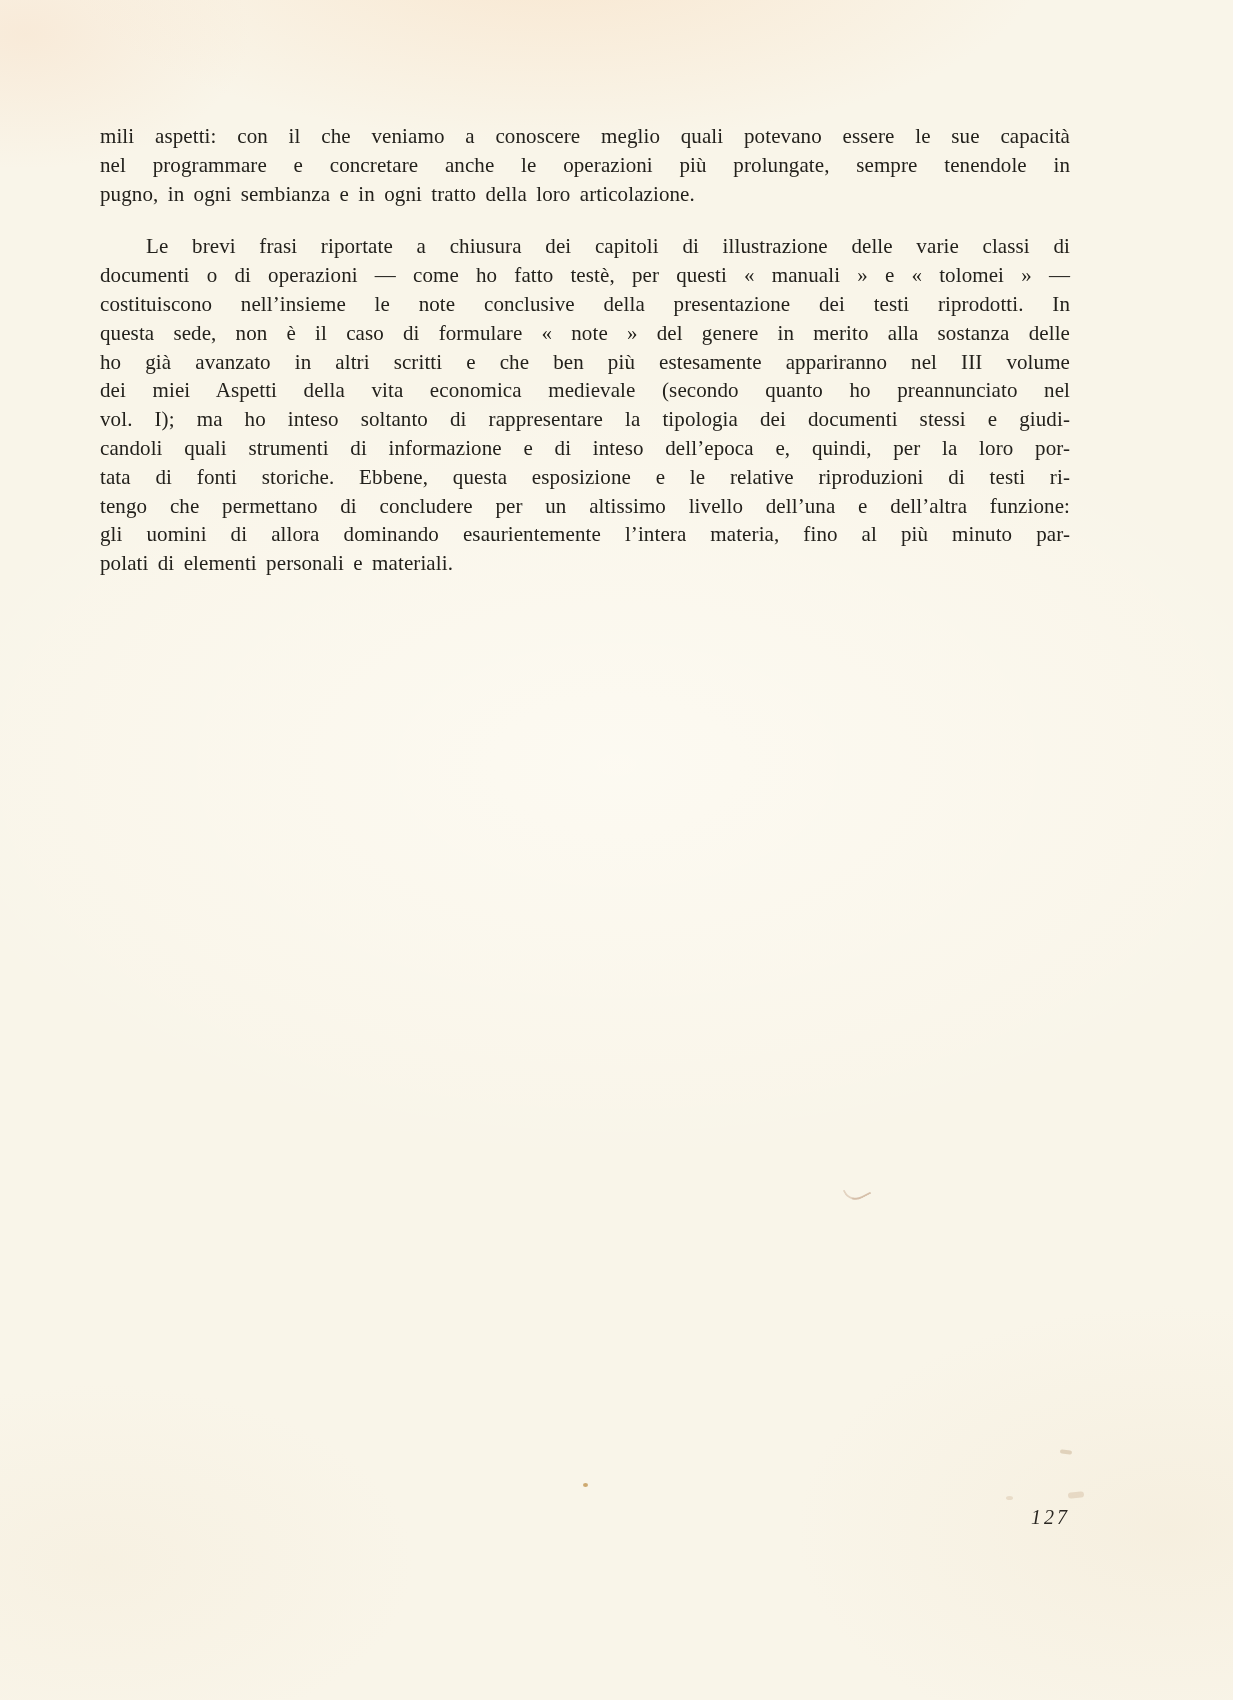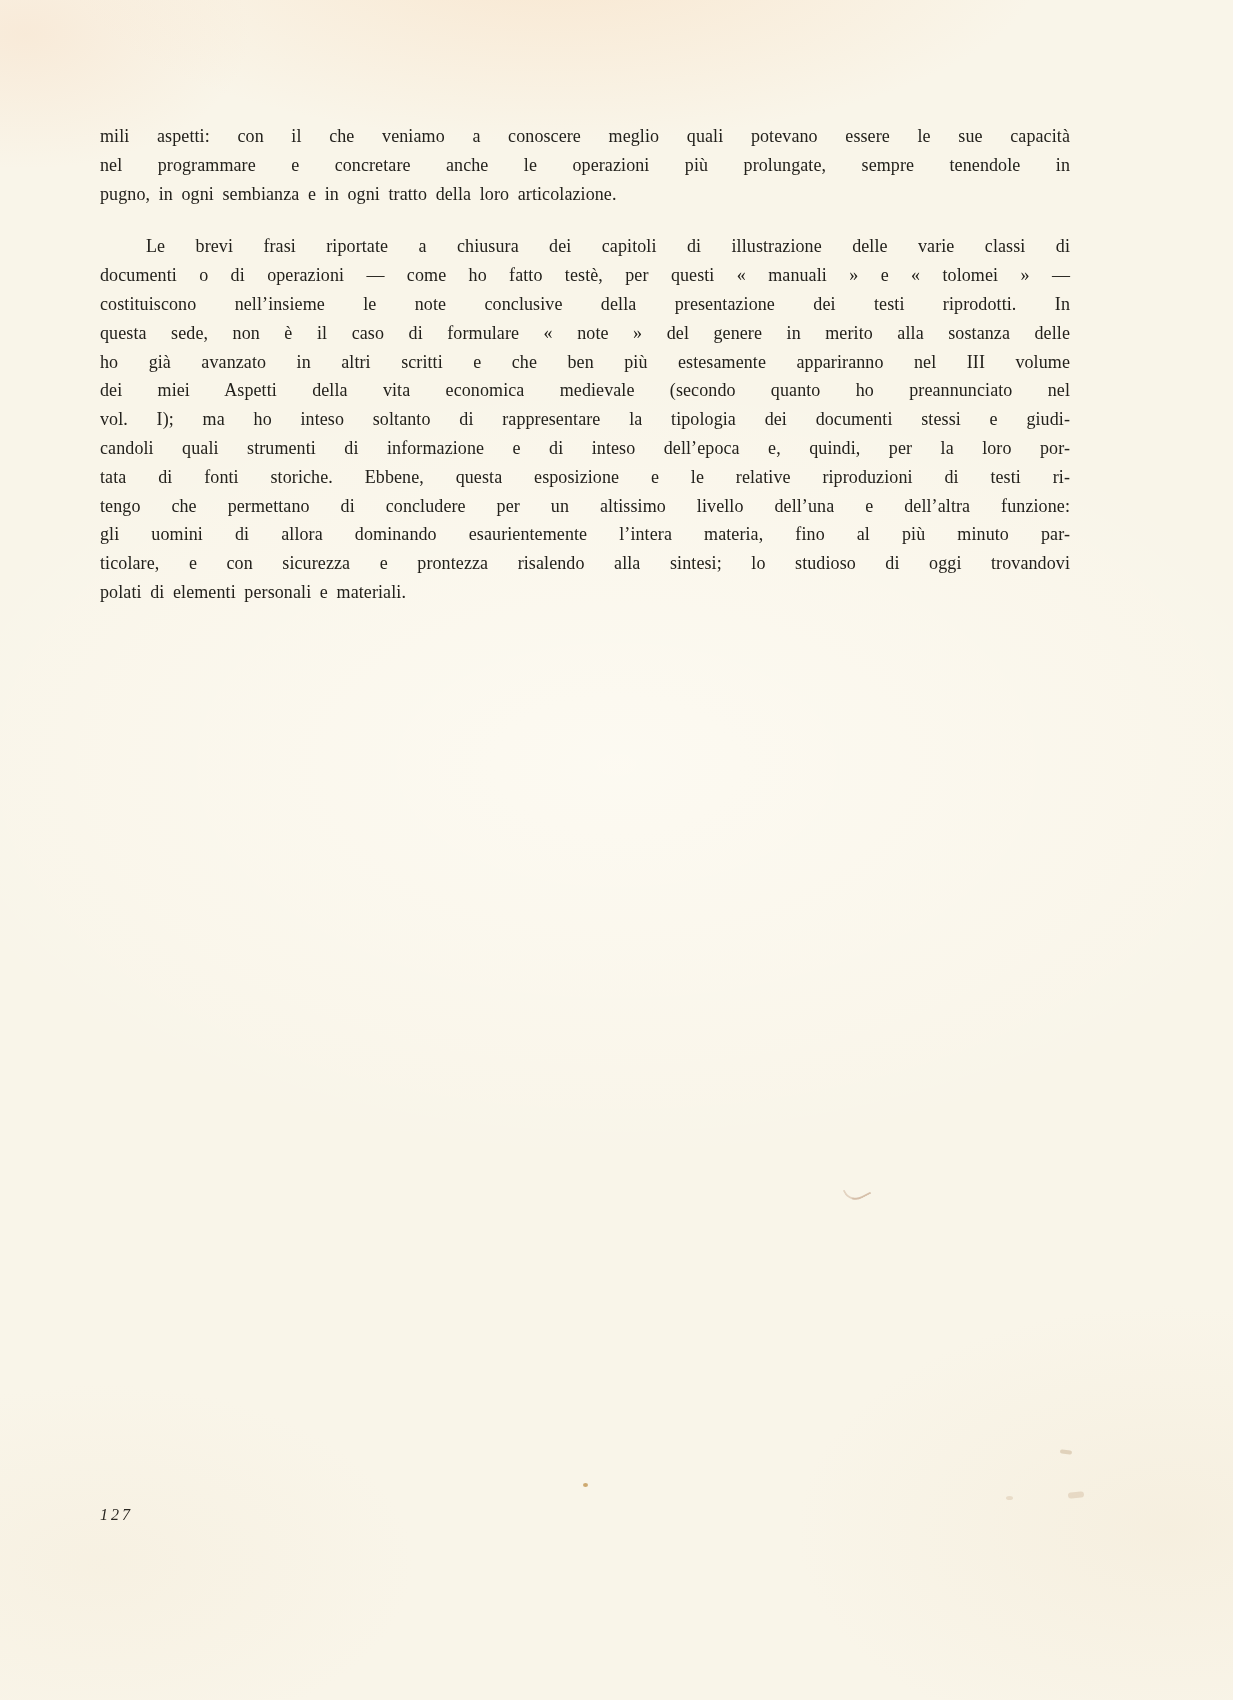--- a/index.html
+++ b/index.html
@@ -23,38 +23,38 @@
     font-family: "Liberation Serif", "DejaVu Serif", serif;
     color: #23211c;
   }
   .text-block {
     position: absolute;
     left: 100px;
     top: 122px;
     width: 970px;
   }
   .line {
-    font-size: 18px;
+    font-size: 21px;
     line-height: 28.8px;
     height: 28.8px;
     white-space: normal;
     text-align: justify;
     text-align-last: justify;
     letter-spacing: 0.1px;
   }
   .line.indent { padding-left: 46px; margin-top: 24px; }
   .line.last   { text-align-last: left; word-spacing: 4px; }
   .it          { }
   .page-number {
     position: absolute;
     left: 100px;
     top: 1506px;
     width: 970px;
-    text-align: left;
-    font-size: 16px;
+    text-align: right;
+    font-size: 20px;
     font-style: italic;
     letter-spacing: 3px;
     color: #2a2722;
   }
   
   .smudge-squiggle {
     position: absolute;
     left: 845px;
     top: 1184px;
     width: 22px;
@@ -118,21 +118,20 @@
       <div class="line"><span>documenti o di operazioni — come ho fatto testè, per questi « manuali » e « tolomei » —</span></div>
       <div class="line"><span>costituiscono nell’insieme le </span><span class="it">note conclusive</span><span> della presentazione dei testi riprodotti. In</span></div>
       <div class="line"><span>questa sede, non è il caso di formulare « note » del genere in merito alla sostanza delle</span></div>
       <div class="line"><span>ho già avanzato in altri scritti e che ben più estesamente appariranno nel III volume</span></div>
       <div class="line"><span>dei miei </span><span class="it">Aspetti della vita economica medievale</span><span> (secondo quanto ho preannunciato nel</span></div>
       <div class="line"><span>vol. I); ma ho inteso soltanto di rappresentare la tipologia dei documenti stessi e giudi-</span></div>
       <div class="line"><span>candoli quali strumenti di informazione e di inteso dell’epoca e, quindi, per la loro por-</span></div>
       <div class="line"><span>tata di fonti storiche. Ebbene, questa esposizione e le relative riproduzioni di testi ri-</span></div>
       <div class="line"><span>tengo che permettano di concludere per un altissimo livello dell’una e dell’altra funzione:</span></div>
       <div class="line"><span>gli uomini di allora dominando esaurientemente l’intera materia, fino al più minuto par-</span></div>
-      <div class="line"><span>ticolare, e con sicurezza e prontezza risalendo alla sintesi; lo studioso di oggi trovandovi</span></div>
       <div class="line last"><span>polati di elementi personali e materiali.</span></div>
     </div>
 
   <div class="smudge-squiggle"></div>
   <div class="dot-above-number"></div>
   <div class="speck-a"></div>
   <div class="speck-b"></div>
   <div class="speck-c"></div>
 
   <div class="page-number">127</div>

